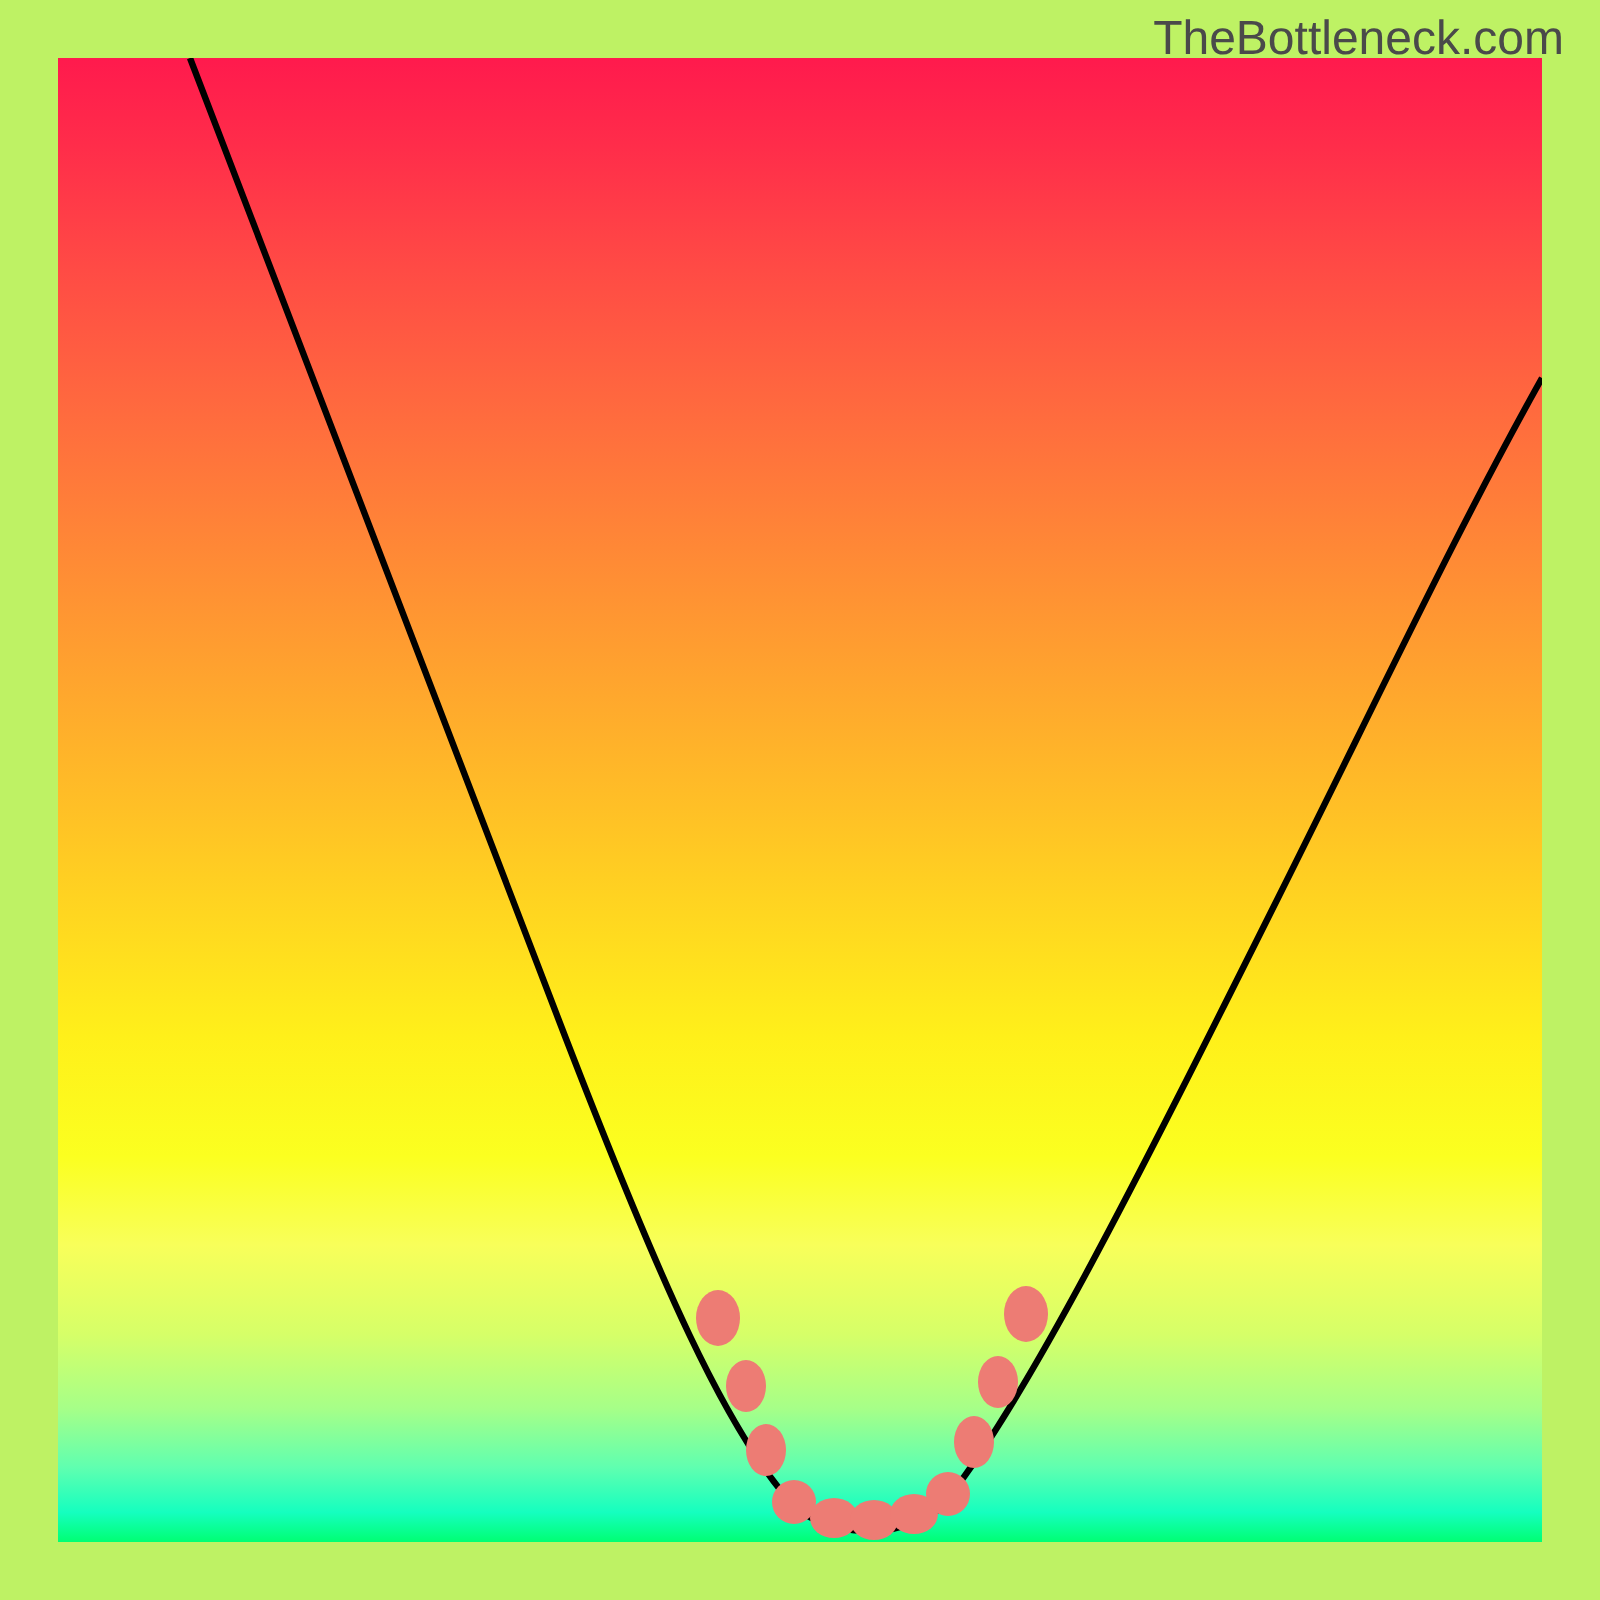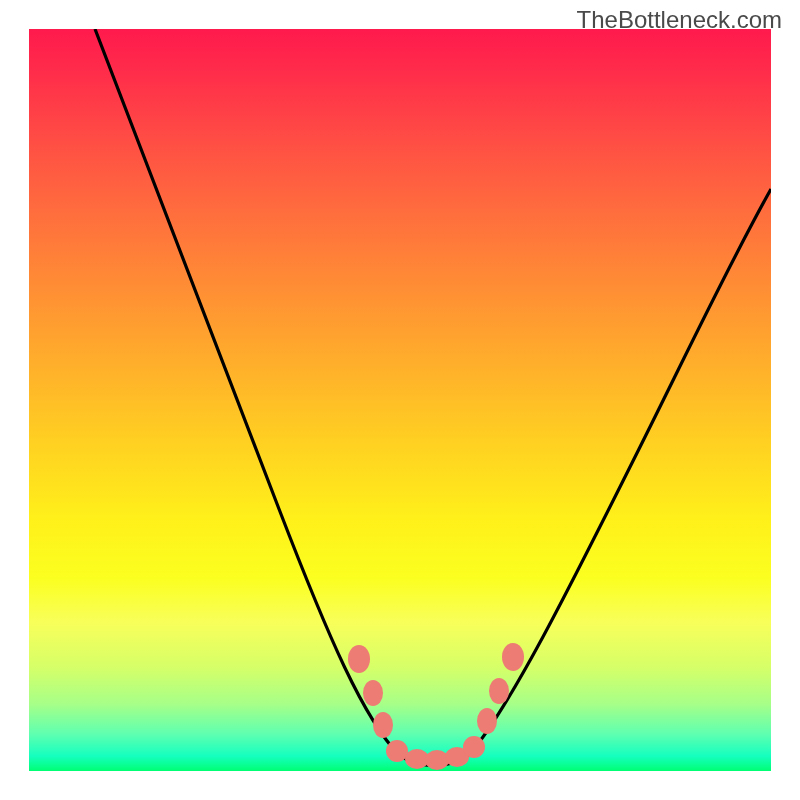--- a/index.html
+++ b/index.html
@@ -8,21 +8,21 @@
     width: 800px;
     height: 800px;
     overflow: hidden;
     background: #000;
     font-family: Arial, Helvetica, sans-serif;
   }
   .frame {
     position: relative;
     width: 800px;
     height: 800px;
-    background: #ffffff;
+    background: #bef264;
   }
   .plot-area {
     position: absolute;
     left: 29px;
     top: 29px;
     width: 742px;
     height: 742px;
     
     background: linear-gradient(
       to bottom,

